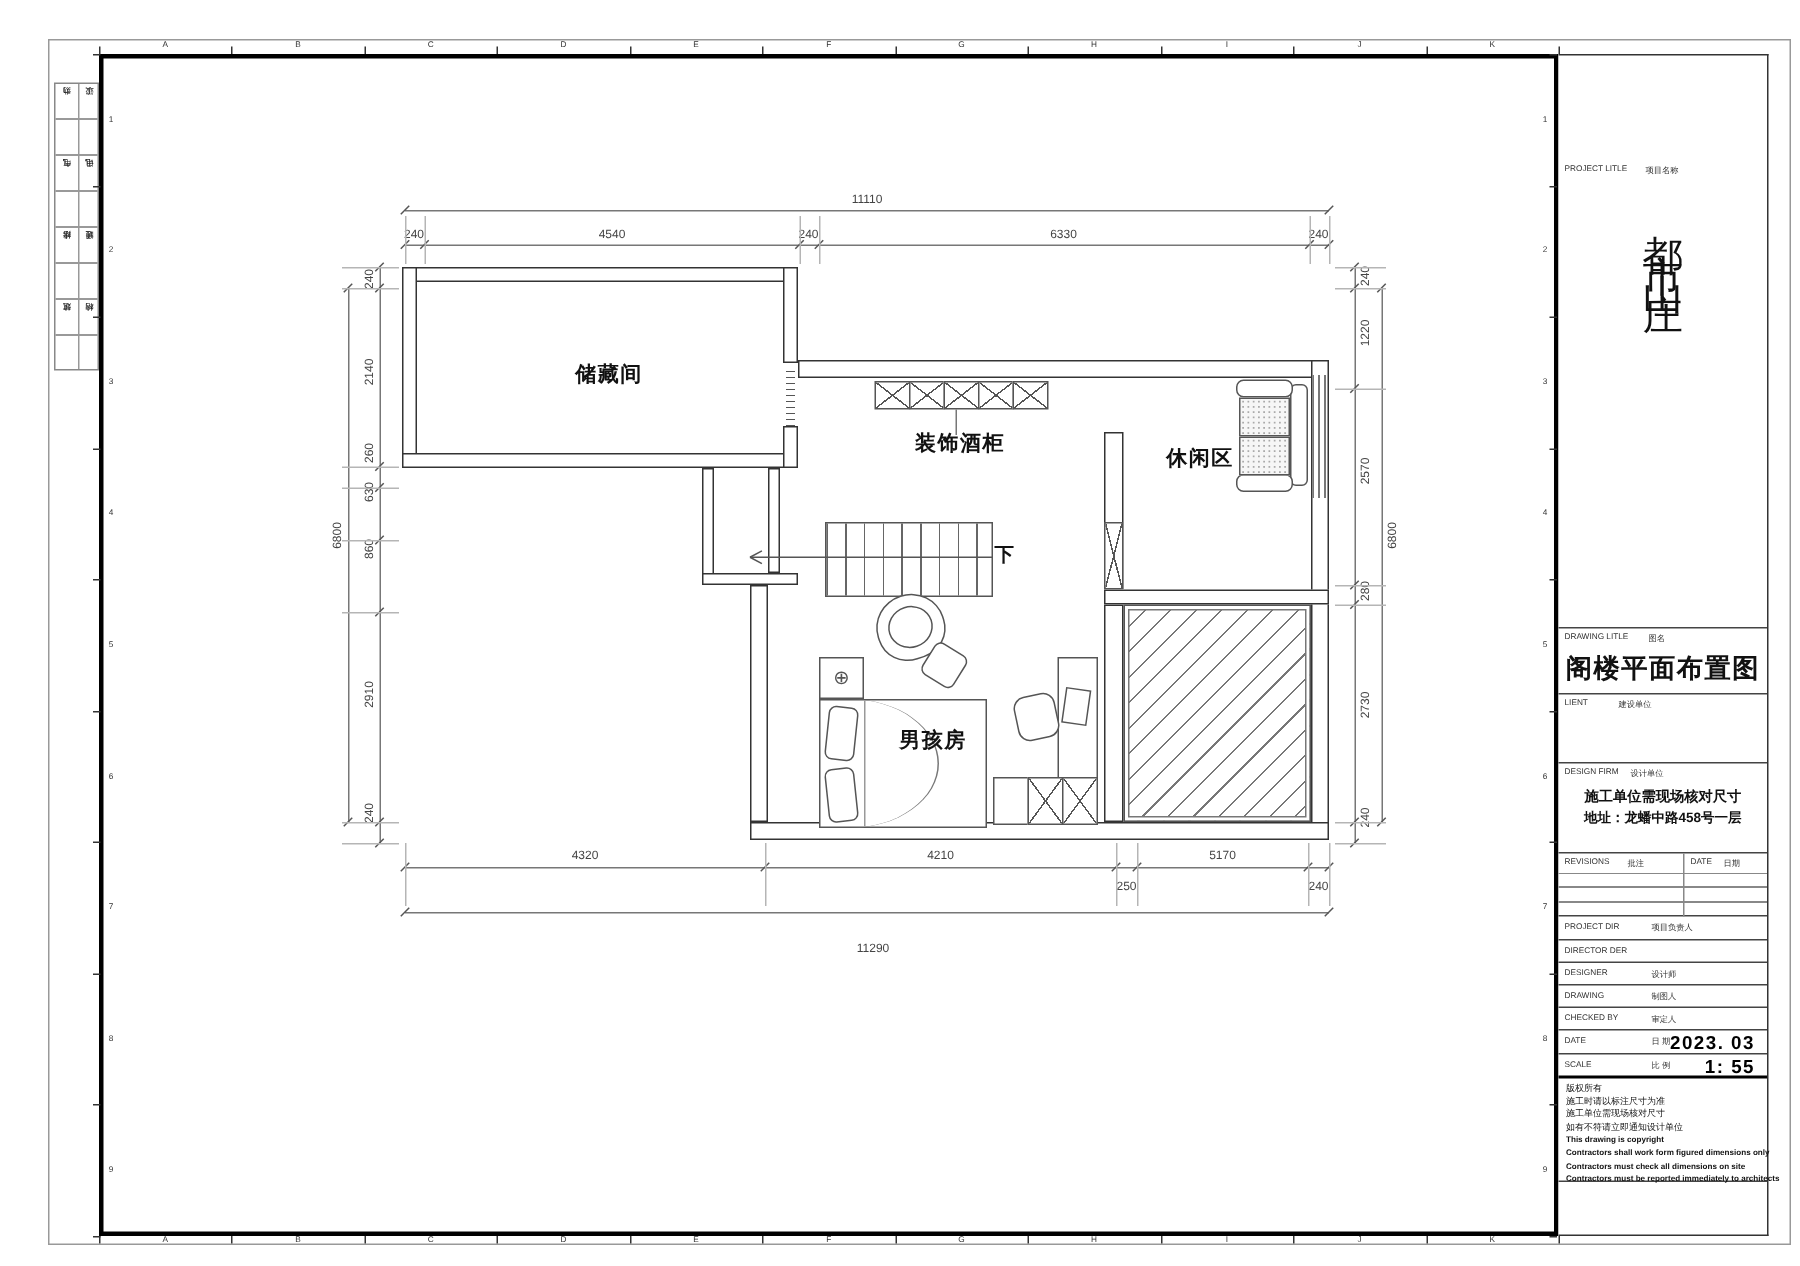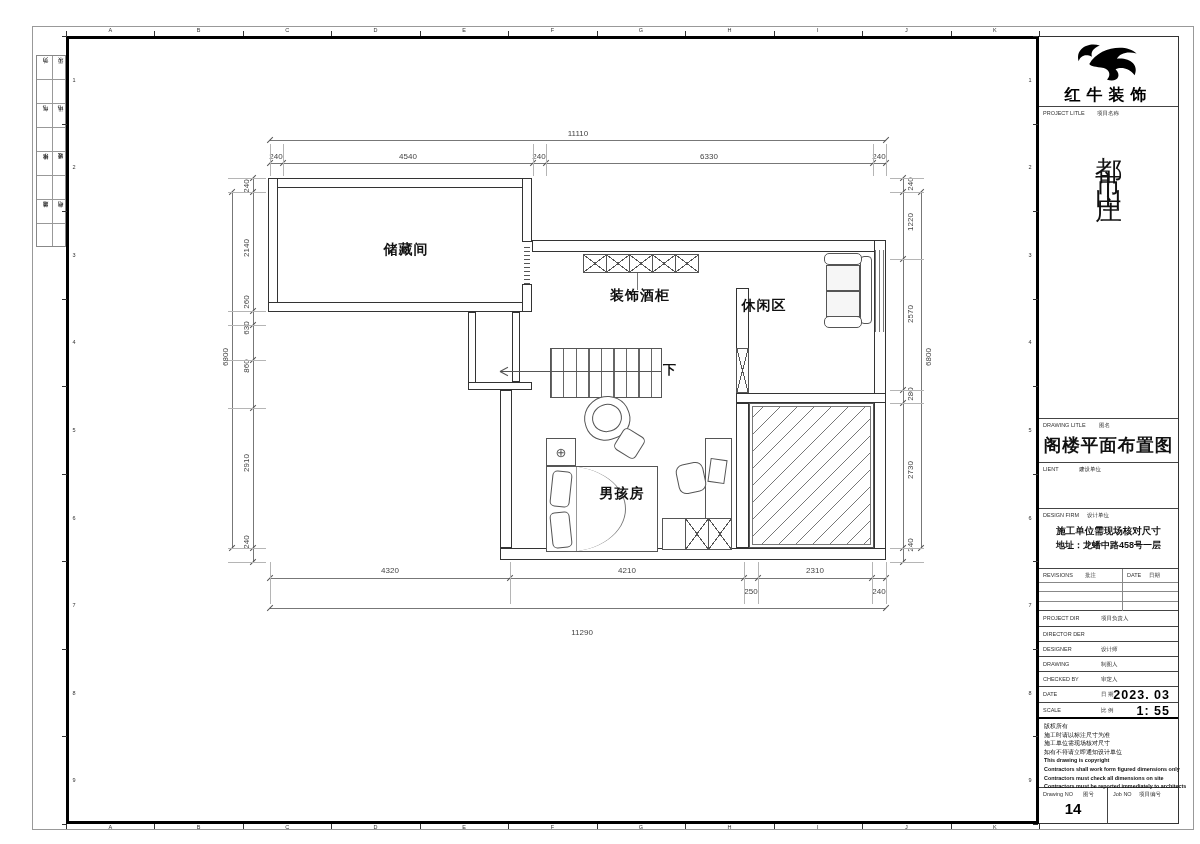--- a/index.html
+++ b/index.html
@@ -126,21 +126,21 @@
     <div class="furn" style="left:705px;top:438px;width:27px;height:82px"></div>
     <div class="furn" style="left:709px;top:459px;width:17px;height:24px;transform:rotate(8deg)"></div>
     <div class="furn" style="left:677px;top:463px;width:28px;height:30px;border-radius:8px;transform:rotate(-12deg)"></div>
 
     <div class="pbox" style="left:662px;top:518px;width:24px;height:32px"></div>
     <div class="xbox" style="left:685px;top:518px;width:24px;height:32px"></div>
     <div class="xbox" style="left:708px;top:518px;width:24px;height:32px"></div>
 
     <span class="rlabel" style="left:406px;top:250px">储藏间</span>
     <span class="rlabel" style="left:640px;top:296px">装饰酒柜</span>
-    <span class="rlabel" style="left:764px;top:306px">休闲区</span>
+    <span class="rlabel" style="left:800px;top:306px">休闲区</span>
     <span class="rlabel" style="left:622px;top:494px">男孩房</span>
     <span class="rlabel" style="left:670px;top:370px;font-size:13px">下</span>
 
     <div class="dimline" style="left:270px;top:140px;width:616px;height:0.8px"></div>
     <div class="dimline" style="left:270px;top:163px;width:616px;height:0.8px"></div>
     <div class="dimline" style="left:270px;top:578px;width:616px;height:0.8px"></div>
     <div class="dimline" style="left:270px;top:608px;width:616px;height:0.8px"></div>
     <div class="dimline" style="left:253px;top:178px;width:0.8px;height:384px"></div>
     <div class="dimline" style="left:232px;top:192px;width:0.8px;height:356px"></div>
     <div class="dimline" style="left:903px;top:178px;width:0.8px;height:384px"></div>
@@ -149,21 +149,21 @@
     <span class="dimtext" style="left:578px;top:133px">11110</span>
     <span class="dimtext" style="left:276px;top:156px">240</span>
     <span class="dimtext" style="left:408px;top:156px">4540</span>
     <span class="dimtext" style="left:539px;top:156px">240</span>
     <span class="dimtext" style="left:709px;top:156px">6330</span>
     <span class="dimtext" style="left:879px;top:156px">240</span>
 
     <span class="dimtext" style="left:390px;top:570px">4320</span>
     <span class="dimtext" style="left:627px;top:570px">4210</span>
     <span class="dimtext" style="left:751px;top:591px">250</span>
-    <span class="dimtext" style="left:815px;top:570px">2310</span>
+    <span class="dimtext" style="left:815px;top:570px">5170</span>
     <span class="dimtext" style="left:879px;top:591px">240</span>
     <span class="dimtext" style="left:582px;top:632px">11290</span>
 
     <span class="vdimtext" style="left:246px;top:186px">240</span>
     <span class="vdimtext" style="left:246px;top:248px">2140</span>
     <span class="vdimtext" style="left:246px;top:302px">260</span>
     <span class="vdimtext" style="left:246px;top:328px">630</span>
     <span class="vdimtext" style="left:246px;top:366px">860</span>
     <span class="vdimtext" style="left:246px;top:463px">2910</span>
     <span class="vdimtext" style="left:246px;top:542px">240</span>
@@ -234,27 +234,20 @@
       <div class="ext" style="left: 890px; top: 390px; width: 34px; height: 0.7px;"></div>
       <div class="tick" style="left: 903px; top: 403px;"></div>
       <div class="ext" style="left: 890px; top: 403px; width: 34px; height: 0.7px;"></div>
       <div class="tick" style="left: 903px; top: 548px;"></div>
       <div class="ext" style="left: 890px; top: 548px; width: 34px; height: 0.7px;"></div>
       <div class="tick" style="left: 903px; top: 562px;"></div>
       <div class="ext" style="left: 890px; top: 562px; width: 34px; height: 0.7px;"></div>
     </div>
 
   <div class="tb">
-    <div class="sec" style="top:0;height:70px;">
-      <svg viewBox="0 0 120 70" style="position:absolute;left:18px;top:2px;width:104px;height:46px;">
-        <path fill="#000" d="M14,34 C8,14 30,4 46,10 C36,14 32,20 34,27 C24,22 16,26 14,34 Z"></path>
-        <path fill="#000" d="M30,38 C44,12 86,6 102,22 C88,18 76,22 72,30 C92,28 106,40 99,55 C91,44 78,42 70,46 C80,56 72,67 57,62 C64,54 60,46 52,44 C40,42 32,42 30,38 Z"></path>
-      </svg>
-      <div class="logo-text">红牛装饰</div>
-    </div>
     <div class="sec" style="top:70px;height:312px;">
       <span class="tbl" style="left:4px;top:3px;">PROJECT LITLE</span>
       <span class="tbl" style="left:58px;top:3px;">项目名称</span>
       <div class="tb-big-title">都市山庄</div>
     </div>
     <div class="sec" style="top:382px;height:44px;">
       <span class="tbl" style="left:4px;top:3px;">DRAWING LITLE</span>
       <span class="tbl" style="left:60px;top:3px;">图名</span>
       <div class="tb-draw-title">阁楼平面布置图</div>
     </div>
@@ -308,28 +301,20 @@
     </div>
     <div class="sec" style="top:682px;height:69px;padding:3px 0 0 5px;">
       <div class="copy-line">版权所有</div>
       <div class="copy-line">施工时请以标注尺寸为准</div>
       <div class="copy-line">施工单位需现场核对尺寸</div>
       <div class="copy-line">如有不符请立即通知设计单位</div>
       <div class="copy-line en">This drawing is copyright</div>
       <div class="copy-line en">Contractors shall work form figured dimensions only</div>
       <div class="copy-line en">Contractors must check all dimensions on site</div>
       <div class="copy-line en">Contractors must be reported immediately to architects</div>
-    </div>
-    <div class="sec" style="top:751px;height:36px;border-bottom:none;">
-      <span class="tbl" style="left:4px;top:3px;">Drawing NO</span>
-      <span class="tbl" style="left:44px;top:3px;">图号</span>
-      <div class="abs" style="left:0;top:12px;width:68px;text-align:center;font-size:15px;font-weight:600;color:#000;">14</div>
-      <span class="tbl" style="left:74px;top:3px;">Job NO</span>
-      <span class="tbl" style="left:100px;top:3px;">项目编号</span>
-      <div class="abs" style="left:68px;top:0;width:1px;height:36px;background:#444;"></div>
     </div>
   </div>
 <div class="gridref" style="left: 110.227px; top: 30px;">A</div>
     <div class="gridref" style="left: 110.227px; top: 827px;">A</div>
     <div class="gridref" style="left: 198.682px; top: 30px;">B</div>
     <div class="gridref" style="left: 198.682px; top: 827px;">B</div>
     <div class="gridref" style="left: 287.136px; top: 30px;">C</div>
     <div class="gridref" style="left: 287.136px; top: 827px;">C</div>
     <div class="gridref" style="left: 375.591px; top: 30px;">D</div>
     <div class="gridref" style="left: 375.591px; top: 827px;">D</div>

